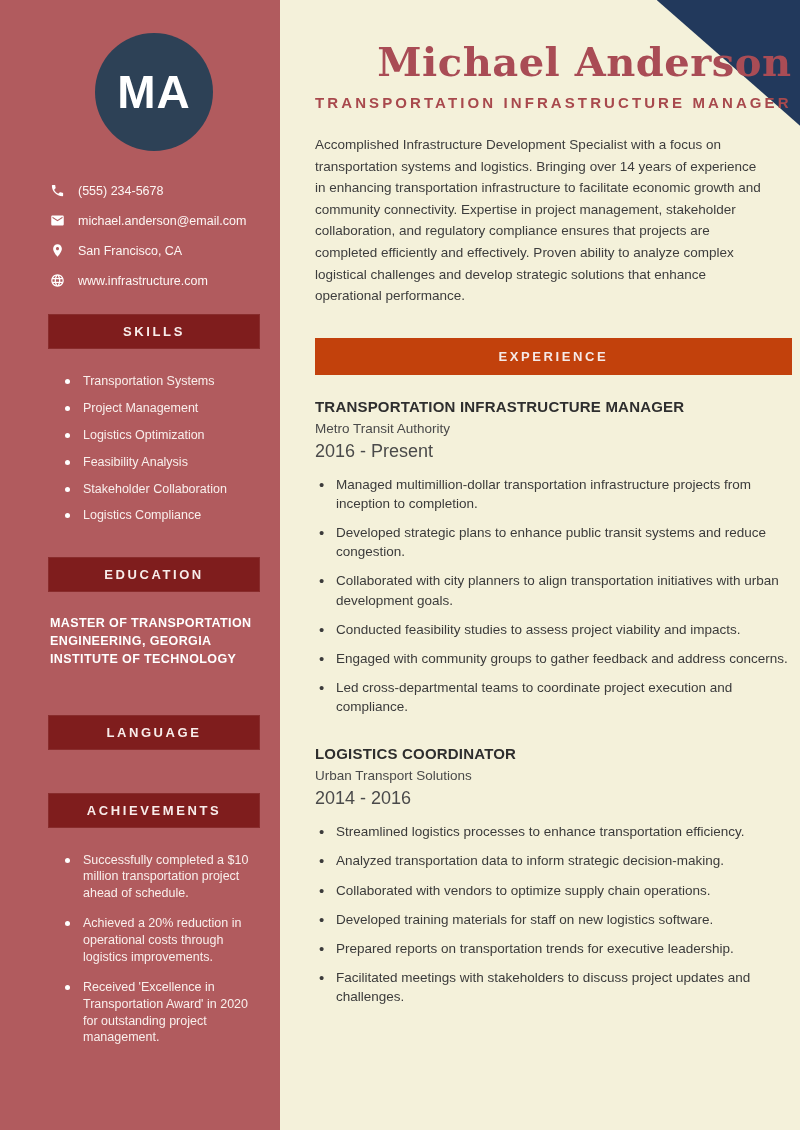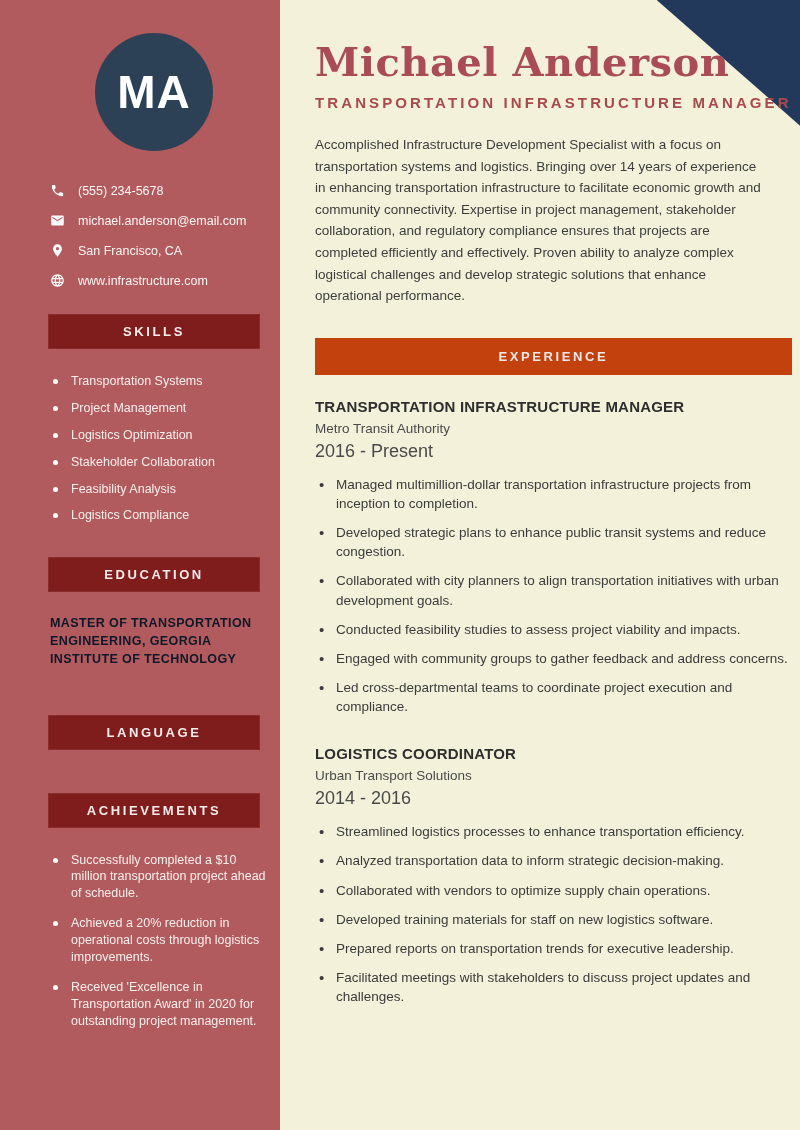--- a/index.html
+++ b/index.html
@@ -27,44 +27,44 @@
   .band {
     background:#7f1d1d; margin:0 20px; height:35px;
     display:flex; align-items:center; justify-content:center;
     font-weight:bold; letter-spacing:2.6px; font-size:13px; color:#f8ecea;
     border:1px solid rgba(255,255,255,0.07);
   }
   .band-skills { margin-top:26px; }
   .band-education { margin-top:33px; }
   .band-language { margin-top:46px; }
   .band-achievements { margin-top:43px; }
-  .side-list { list-style:none; margin:24px 0 0; padding:0 14px 0 22px; }
+  .side-list { list-style:none; margin:24px 12px 0; padding:0 14px 0 22px; }
   .side-list li {
     position:relative; padding-left:21px; font-size:12.5px;
     color:#f9efec; margin-bottom:10px; line-height:1.35;
   }
   .side-list li::before {
     content:''; position:absolute; left:3px; top:6px;
     width:5px; height:5px; border-radius:50%; background:#ffffff;
   }
   .side-list.loose li { margin-bottom:13px; }
   .education-text {
     margin:23px 20px 0 22px; font-size:12.5px; font-weight:bold;
-    line-height:1.42; color:#0f172a; letter-spacing:0.4px; text-transform:uppercase;
+    line-height:1.42; color:#ffffff; letter-spacing:0.4px; text-transform:uppercase;
   }
   
   .main { flex:1; position:relative; padding:0 35px; background:#f4f1da; }
   .corner {
     position:absolute; top:0; right:0; width:170px; height:149px;
     background:#22395c; clip-path:polygon(0 0, 100% 0, 100% 100%);
   }
   .name {
     font-family:"DejaVu Serif", serif; font-weight:bold;
     font-size:40px; color:#a94c55; margin-top:38px; letter-spacing:0.5px;
-    position:relative; z-index:1;
+    position:relative; z-index:1;text-align:right;
   }
   .role-title {
     margin-top:9px; font-size:15px; font-weight:bold;
     color:#a8494d; letter-spacing:3.1px; position:relative; z-index:0;
     white-space:nowrap;
   }
   .summary { margin-top:23px; font-size:13.5px; line-height:1.6; color:#3d3d3d; max-width:452px; }
   .exp-band {
     margin-top:31px; height:37px; background:#c2410c; color:#f5e9e7;
     display:flex; align-items:center; justify-content:center;
@@ -132,23 +132,23 @@
       <span>SKILLS</span>
     </div>
     <ul class="side-list">
 
         <li>Transportation Systems</li>
 
         <li>Project Management</li>
 
         <li>Logistics Optimization</li>
 
+        <li>Feasibility Analysis</li>
+
         <li>Stakeholder Collaboration</li>
-
-        <li>Feasibility Analysis</li>
 
         <li>Logistics Compliance</li>
       </ul>
 
     <div class="band band-education">
       <span>EDUCATION</span>
     </div>
     <div class="education-text">MASTER OF TRANSPORTATION ENGINEERING, GEORGIA INSTITUTE OF TECHNOLOGY</div>
 
     <div class="band band-language">

